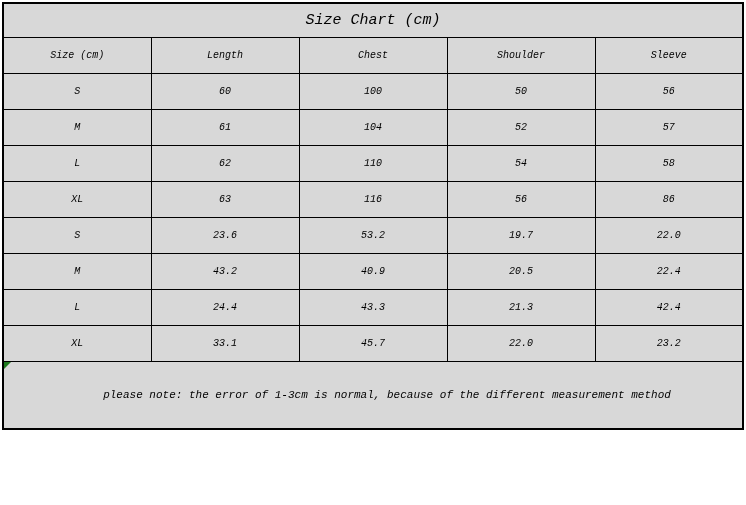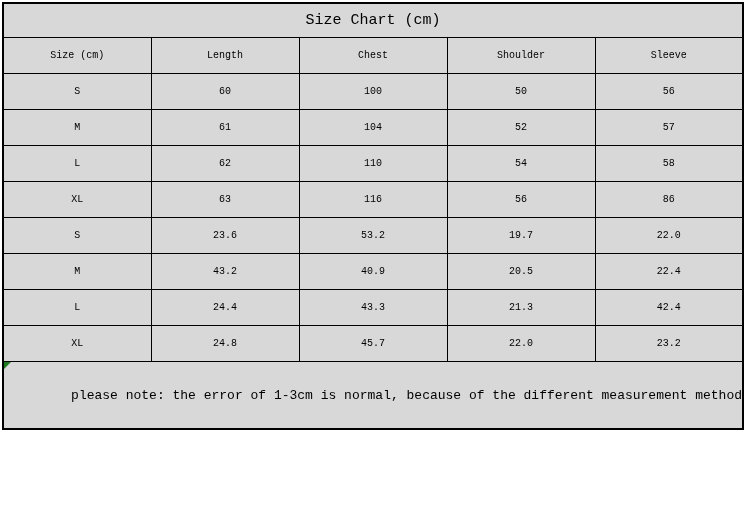--- a/index.html
+++ b/index.html
@@ -12,41 +12,42 @@
     font-family: "Liberation Mono", "DejaVu Sans Mono", monospace;
     color: #000000;
   }
   table.size-chart {
     border-collapse: collapse;
     table-layout: fixed;
     width: 742px;
     margin: 2px 0 0 2px;
     background: #d8d8d8;
     border: 2px solid #000000;
+    font-style: italic;
   }
   td {
     border: 1px solid #000000;
     text-align: center;
     vertical-align: middle;
     font-size: 10px;
     height: 35px;
     padding: 0;
     overflow: hidden;
     white-space: nowrap;
     letter-spacing: 0px;
   }
   td.title-cell {
     font-size: 15px;
     height: 33px;
   }
   td.note-cell {
     height: 66px;
-    text-align: right;
+    text-align: center;
     padding-left: 28px;
-    font-size: 13px;
+    font-size: 11px;
     position: relative;
   }
   .corner-marker {
     position: absolute;
     top: 0;
     left: 0;
     width: 0;
     height: 0;
     border-top: 7px solid #1e7a1e;
     border-right: 7px solid transparent;
@@ -120,21 +121,21 @@
   </tr>
   <tr>
     <td>L</td>
     <td>24.4</td>
     <td>43.3</td>
     <td>21.3</td>
     <td>42.4</td>
   </tr>
   <tr>
     <td>XL</td>
-    <td>24.8</td>
+    <td>33.1</td>
     <td>45.7</td>
     <td>22.0</td>
     <td>23.2</td>
   </tr>
 
   <tr>
     <td colspan="5" class="note-cell">
       <span class="corner-marker"></span>
       <span>please note: the error of 1-3cm is normal, because of the different measurement method</span>
     </td>

